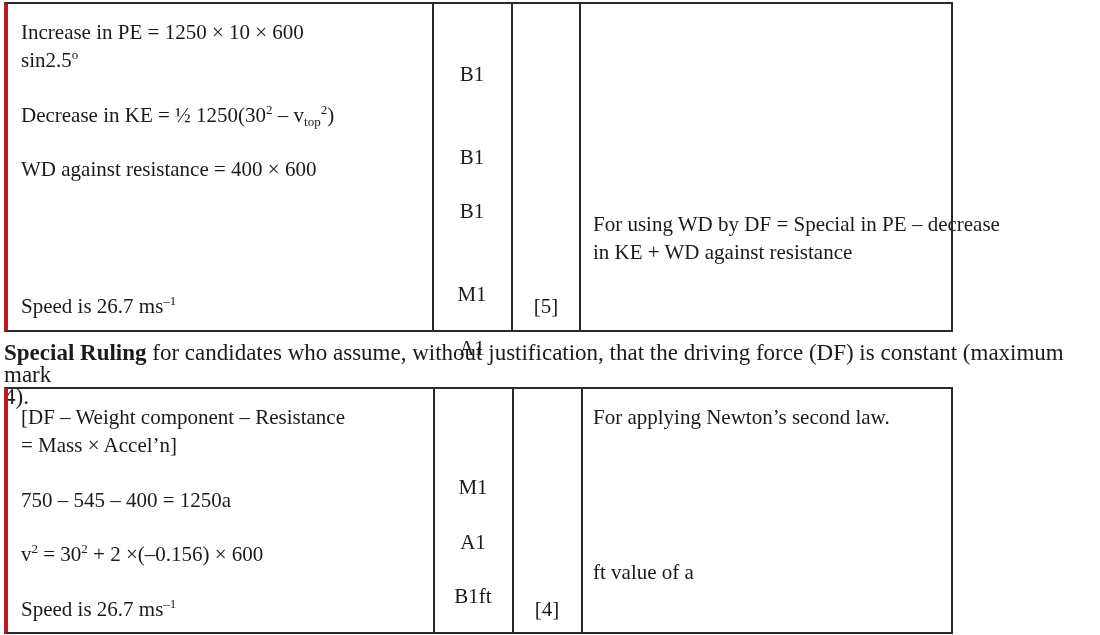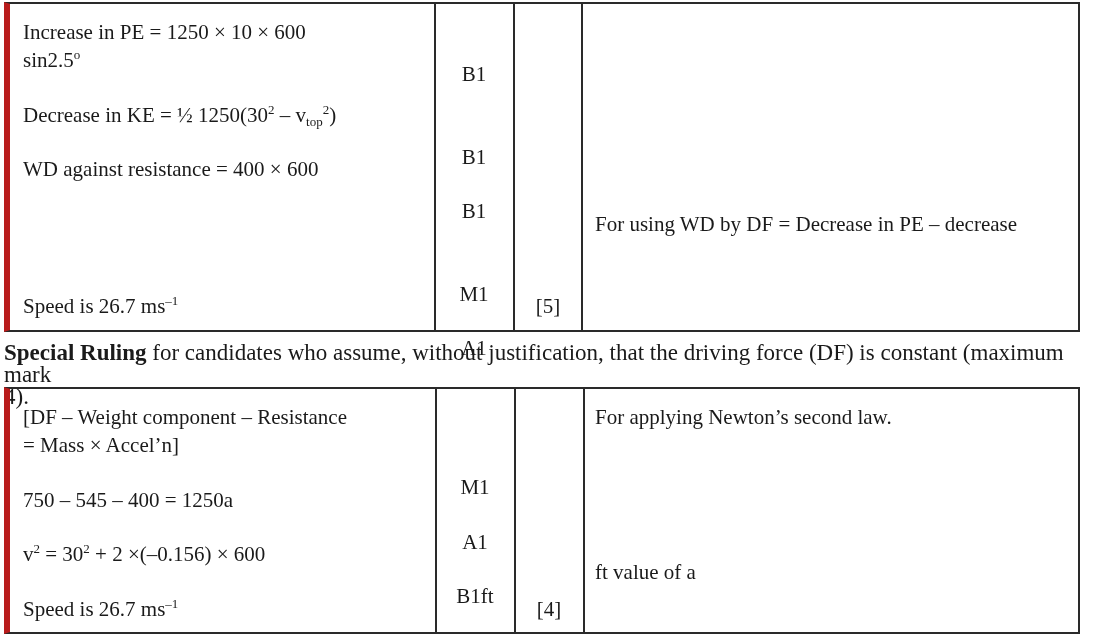--- a/index.html
+++ b/index.html
@@ -2,22 +2,22 @@
 <html><head>
   <meta charset="utf-8">
   <style>
     html, body { margin: 0; padding: 0; background: #ffffff; }
     body {
       width: 1100px; height: 635px; position: relative; overflow: hidden;
       font-family: "Liberation Serif", "DejaVu Serif", serif;
       color: #1a1a1a;
     }
     .tbl {
-      position: absolute; left: 4px; width: 1076px;
-      border-left: 6px solid #b91c1c; border-right: 2px solid #2a2a2a;
+      position: absolute; left: 4px; width: 949px;
+      border-left: 4px solid #b91c1c; border-right: 2px solid #2a2a2a;
       box-sizing: border-box;
     }
     #tbl1 { top: 2px; height: 330px; border-top: 2px solid #2a2a2a; border-bottom: 2px solid #2a2a2a; }
     #tbl2 { top: 387px; height: 247px; border-top: 2px solid #2a2a2a; border-bottom: 2px solid #2a2a2a; padding-left: 33px; }
     .vline { position: absolute; top: 0; bottom: 0; width: 2px; background: #2a2a2a; }
     .cell {
       position: absolute; font-size: 21px; line-height: 28px; white-space: nowrap;
     }
     .mark { width: 78px; text-align: center; margin-top: 42px; }
     .tot  { width: 68px; text-align: center; }
@@ -47,21 +47,22 @@
   <div class="cell" style="left:13px; top:97px;">
     <span>Decrease in KE = ½ 1250(30</span><sup>2</sup><span> – v</span><sub>top</sub><sup>2</sup><span>)</span>
   </div>
   <div class="cell mark" style="left:425px; top:97px;">B1</div>
 
   <div class="cell" style="left:13px; top:151px;">WD against resistance = 400 × 600</div>
   <div class="cell mark" style="left:425px; top:151px;">B1</div>
 
   <div class="cell mark" style="left:425px; top:234px;">M1</div>
   <div class="cell" style="left:585px; top:206px;">
-    <div>For using WD by DF = Decrease in PE – decrease</div>
+    <div>For using WD by DF = Special in PE – decrease</div>
+    <div>in KE + WD against resistance</div>
   </div>
 
   <div class="cell" style="left:13px; top:288px;">
     <span>Speed is 26.7 ms</span><sup>–1</sup>
   </div>
   <div class="cell mark" style="left:425px; top:288px;">A1</div>
   <div class="cell tot" style="left:504px; top:288px;">[5]</div>
 </div>
 
 <div id="ruling">

